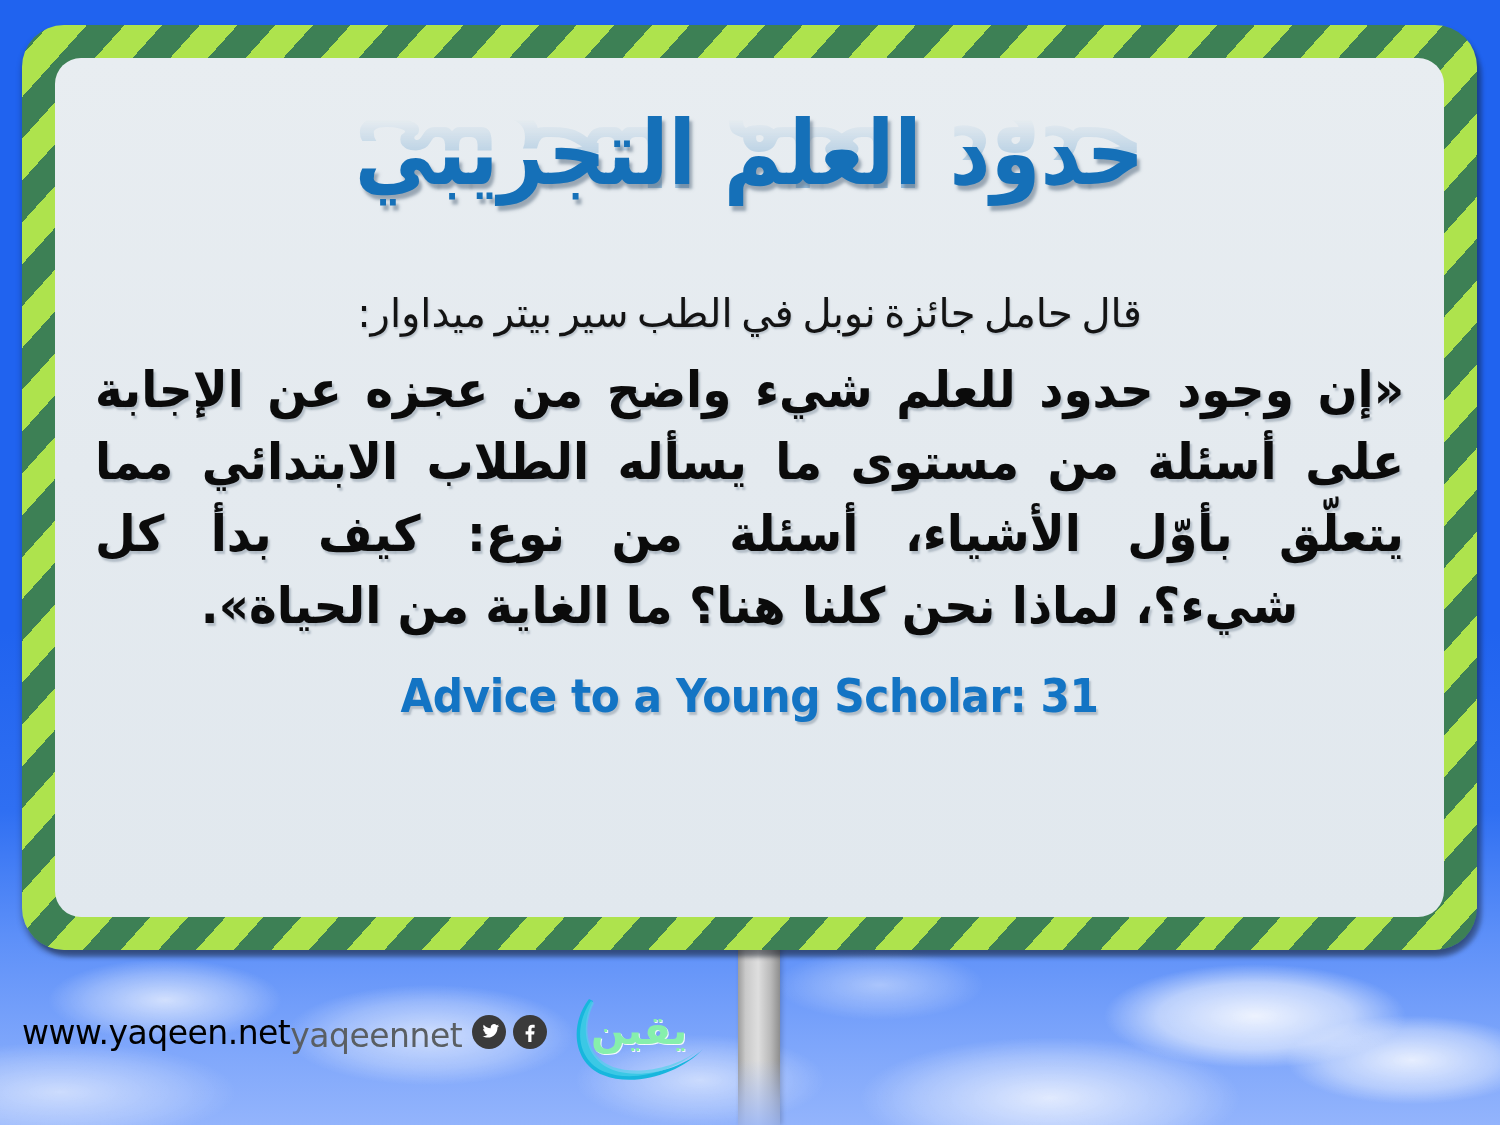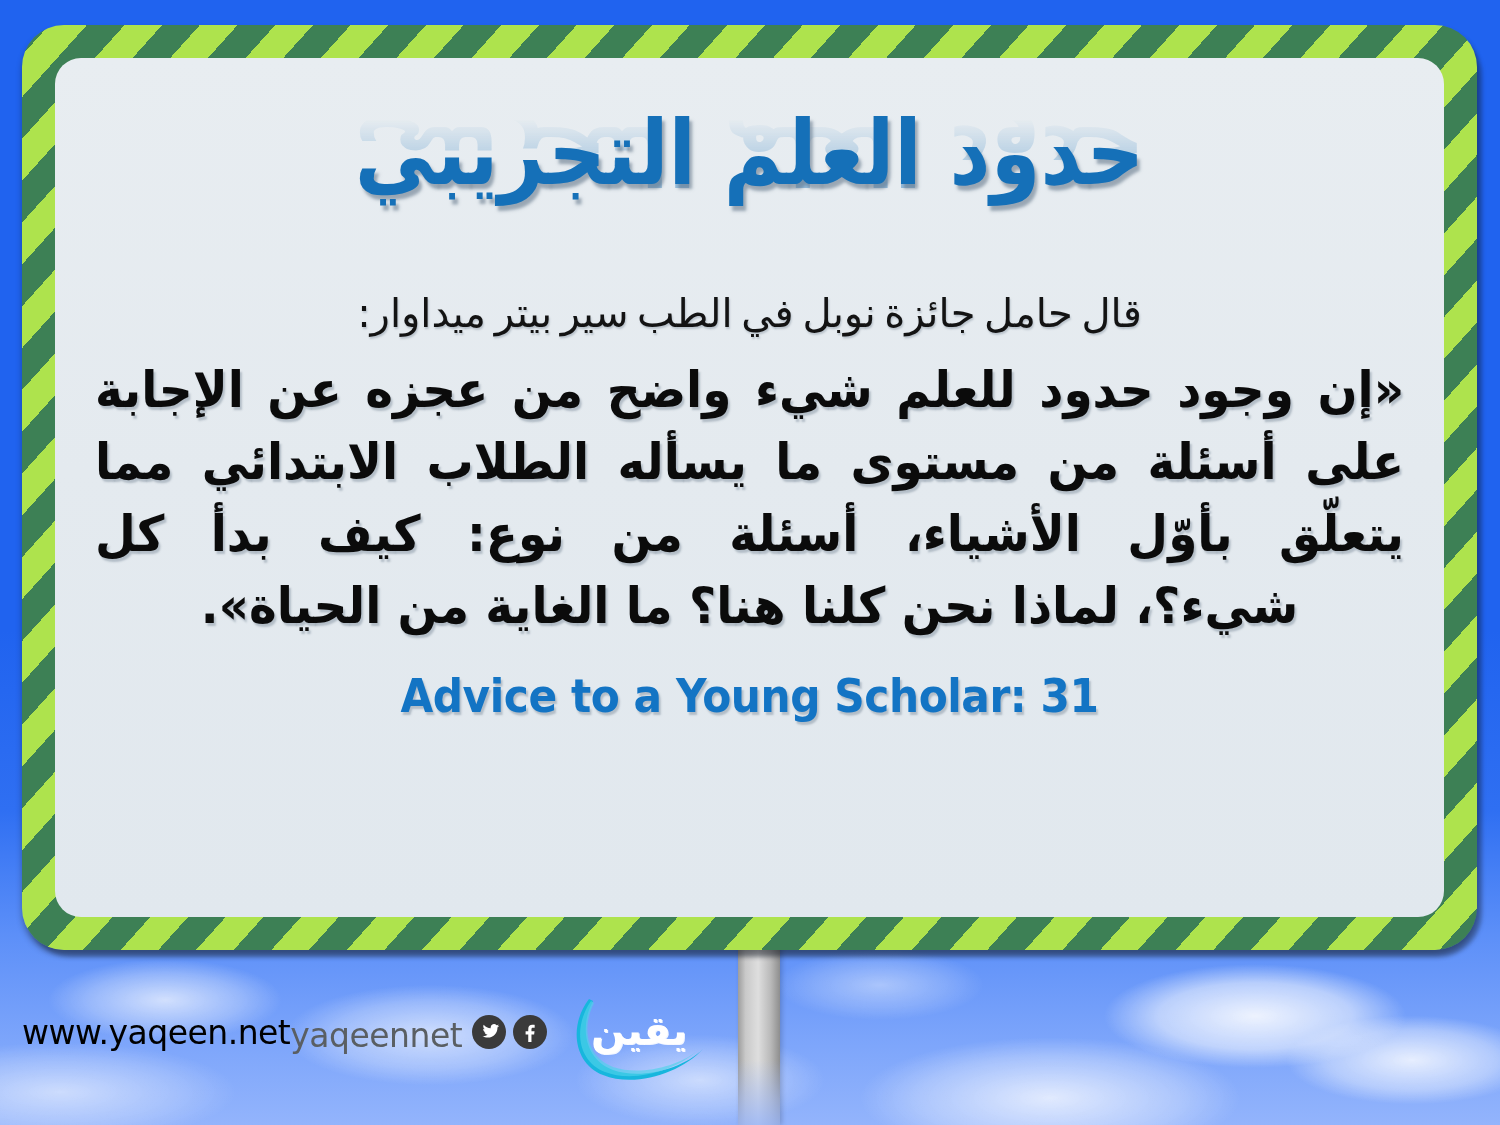--- a/index.html
+++ b/index.html
@@ -172,21 +172,21 @@
     position:absolute;left:22px;top:985px;
     display:flex;align-items:center;gap:16px;
   }
   .logo{
     position:relative;width:150px;height:100px;
   }
   .logo-word{
     position:absolute;left:28px;top:22px;
     width:96px;text-align:right;
     font-family:"DejaVu Sans","Liberation Sans",sans-serif;
-    font-size:40px;font-weight:bold;color:#ffffff;
+    font-size:40px;font-weight:bold;color:#86efac;
     direction:rtl;
     text-shadow:1px 1px 0 rgba(255,255,255,.9);
   }
   .logo-swoosh{
     position:absolute;left:0;top:0;width:150px;height:100px;
   }
   .social{
     display:flex;align-items:center;gap:7px;
     margin-bottom:6px;
   }

